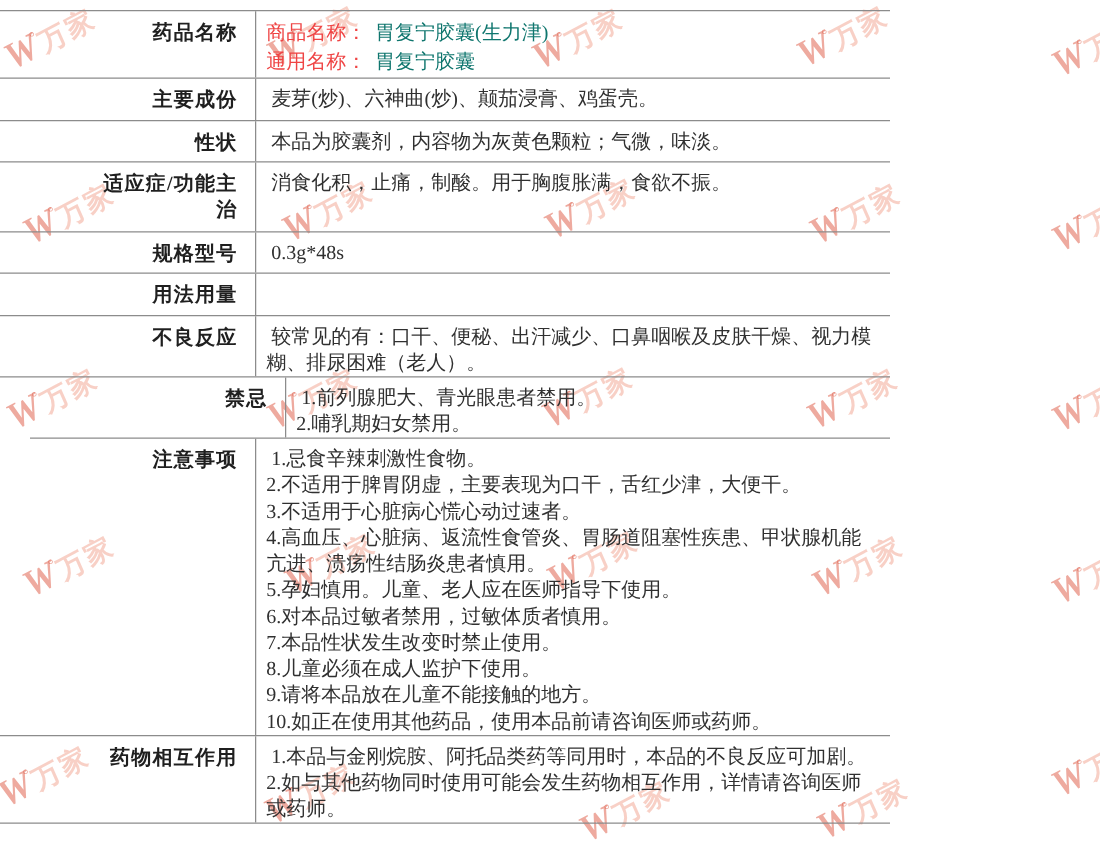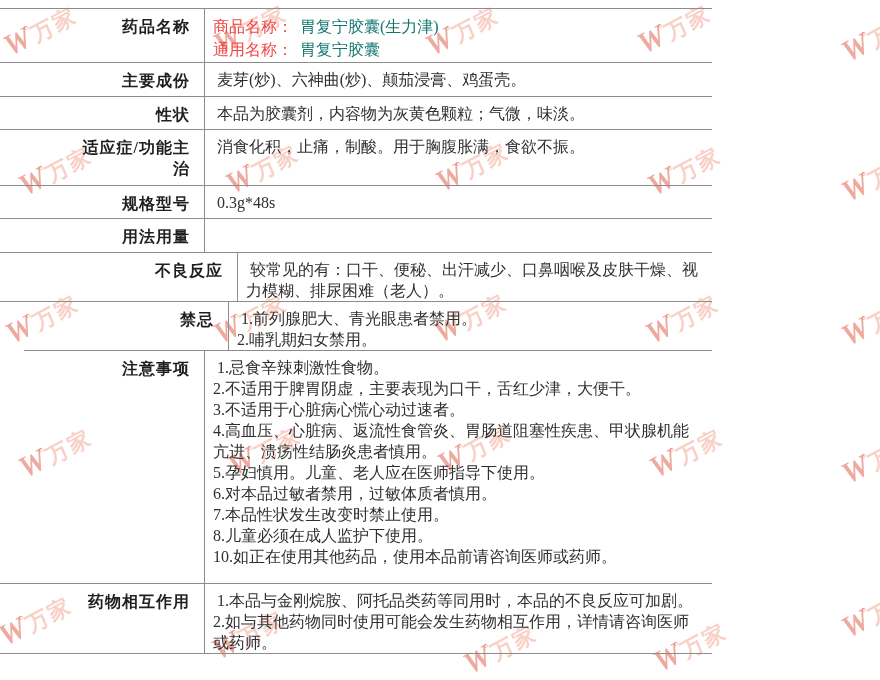--- a/index.html
+++ b/index.html
@@ -125,21 +125,21 @@
       </div>
       <div class="t-row" style="min-height: 33px;">
         <div class="t-label">规格型号</div>
         <div class="t-content">
           <div class="t-line"> 0.3g*48s</div>
         </div>
       </div>
       <div class="t-row" style="min-height: 34px;">
         <div class="t-label">用法用量</div>
       </div>
-      <div class="t-row" style="min-height: 47px; padding-left: 33px;">
+      <div class="t-row" style="min-height: 47px;">
         <div class="t-label">不良反应</div>
         <div class="t-content">
           <div class="t-line"> 较常见的有：口干、便秘、出汗减少、口鼻咽喉及皮肤干燥、视力模糊、排尿困难（老人）。</div>
         </div>
       </div>
       <div class="t-row" style="min-height: 48px; margin-left: 24px;">
         <div class="t-label">禁忌</div>
         <div class="t-content">
           <div class="t-line"> 1.前列腺肥大、青光眼患者禁用。</div>
           <div class="t-line">2.哺乳期妇女禁用。</div>
@@ -149,20 +149,21 @@
         <div class="t-label">注意事项</div>
         <div class="t-content">
           <div class="t-line"> 1.忌食辛辣刺激性食物。</div>
           <div class="t-line">2.不适用于脾胃阴虚，主要表现为口干，舌红少津，大便干。</div>
           <div class="t-line">3.不适用于心脏病心慌心动过速者。</div>
           <div class="t-line">4.高血压、心脏病、返流性食管炎、胃肠道阻塞性疾患、甲状腺机能亢进、溃疡性结肠炎患者慎用。</div>
           <div class="t-line">5.孕妇慎用。儿童、老人应在医师指导下使用。</div>
           <div class="t-line">6.对本品过敏者禁用，过敏体质者慎用。</div>
           <div class="t-line">7.本品性状发生改变时禁止使用。</div>
           <div class="t-line">8.儿童必须在成人监护下使用。</div>
+          <div class="t-line">9.请将本品放在儿童不能接触的地方。</div>
           <div class="t-line">10.如正在使用其他药品，使用本品前请咨询医师或药师。</div>
         </div>
       </div>
       <div class="t-row" style="min-height: 46px;">
         <div class="t-label">药物相互作用</div>
         <div class="t-content">
           <div class="t-line"> 1.本品与金刚烷胺、阿托品类药等同用时，本品的不良反应可加剧。</div>
           <div class="t-line">2.如与其他药物同时使用可能会发生药物相互作用，详情请咨询医师或药师。</div>
         </div>
       </div>

